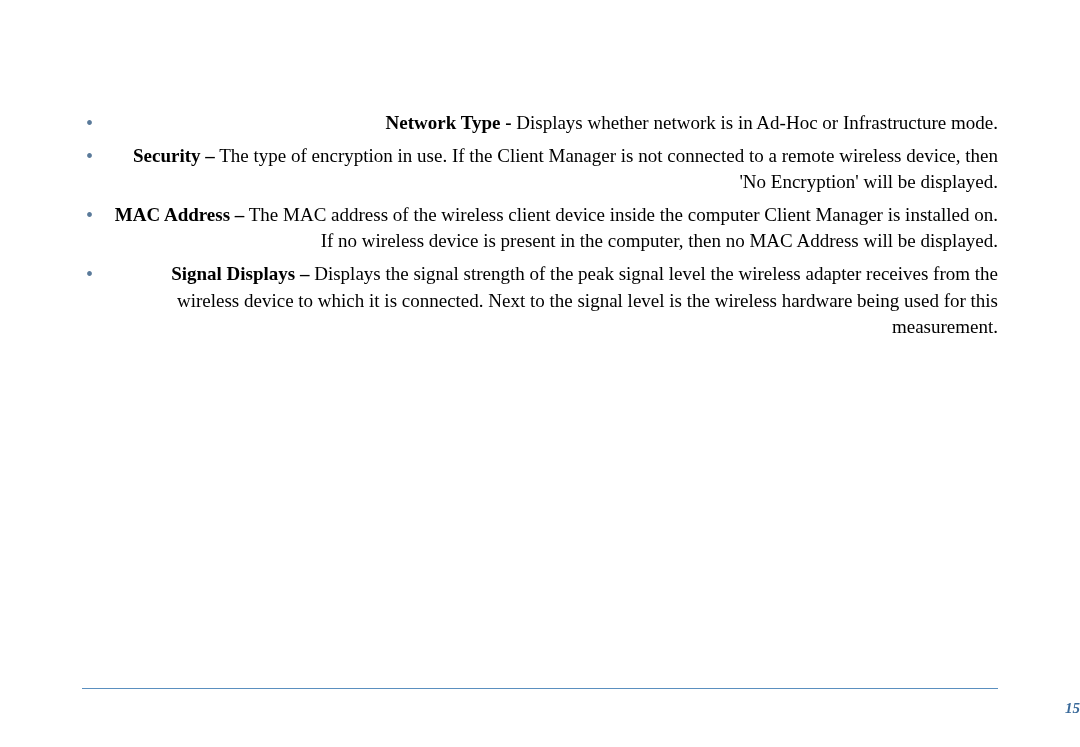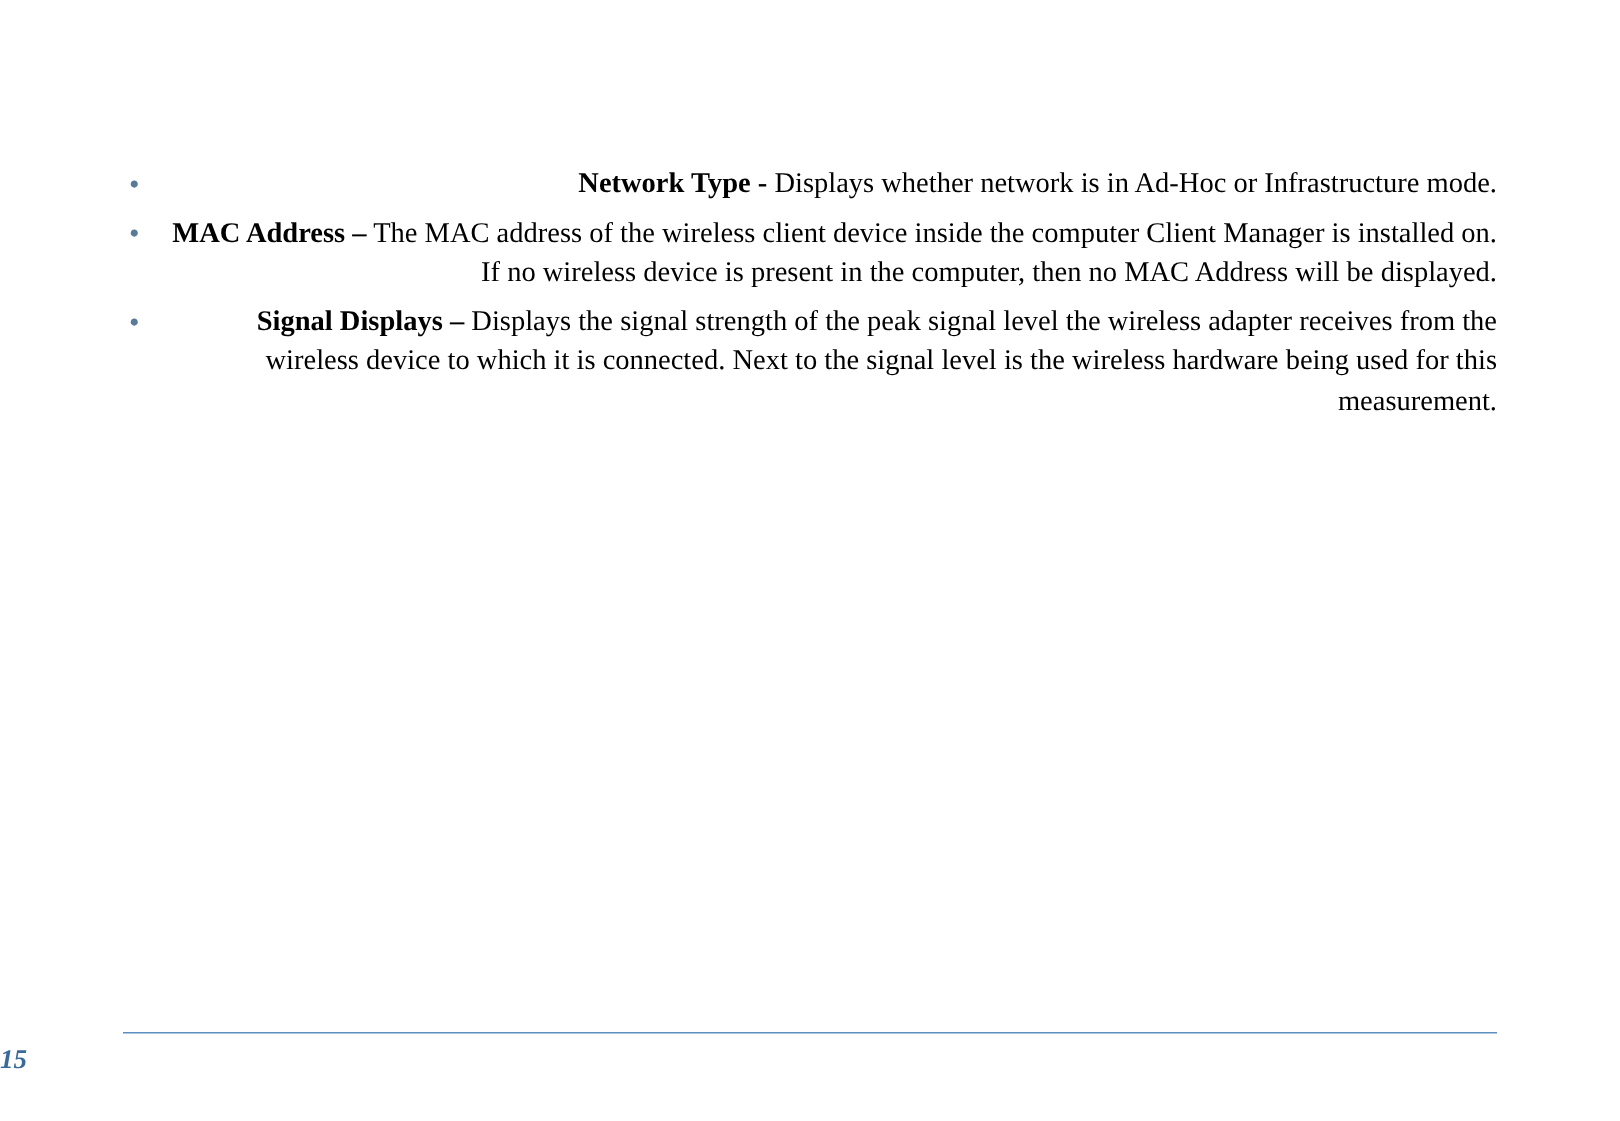--- a/index.html
+++ b/index.html
@@ -50,35 +50,38 @@
       left: 82px;
       right: 82px;
       height: 1px;
       background: #5a8fbf;
     }
     .page-number {
       position: absolute;
       bottom: 28px;
       left: 0;
       right: 0;
-      text-align: left;
+      text-align: right;
       font-style: italic;
       font-weight: bold;
-      font-size: 18px;
+      font-size: 15px;
       color: #3a6a9a;
       font-family: Georgia, 'Times New Roman', serif;
     }
   </style>
 </head>
 <body>
 
 <div class="content-area">
   <ul class="bullet-list">
     <li>
       <span class="term">Network Type -</span><span> Displays whether network is in Ad-Hoc or Infrastructure mode.</span>
+    </li>
+    <li>
+      <span class="term">Security –</span><span> The type of encryption in use.  If the Client Manager is not connected to a remote wireless device, then 'No Encryption' will be displayed.</span>
     </li>
     <li>
       <span class="term">MAC Address –</span><span> The MAC address of the wireless client device inside the computer Client Manager is installed on. If no wireless device is present in the computer, then no MAC Address will be displayed.</span>
     </li>
     <li>
       <span class="term">Signal Displays –</span><span> Displays the signal strength of the peak signal level the wireless adapter receives from the wireless device to which it is connected.  Next to the signal level is the wireless hardware being used for this measurement.</span>
     </li>
   </ul>
 </div>
 

